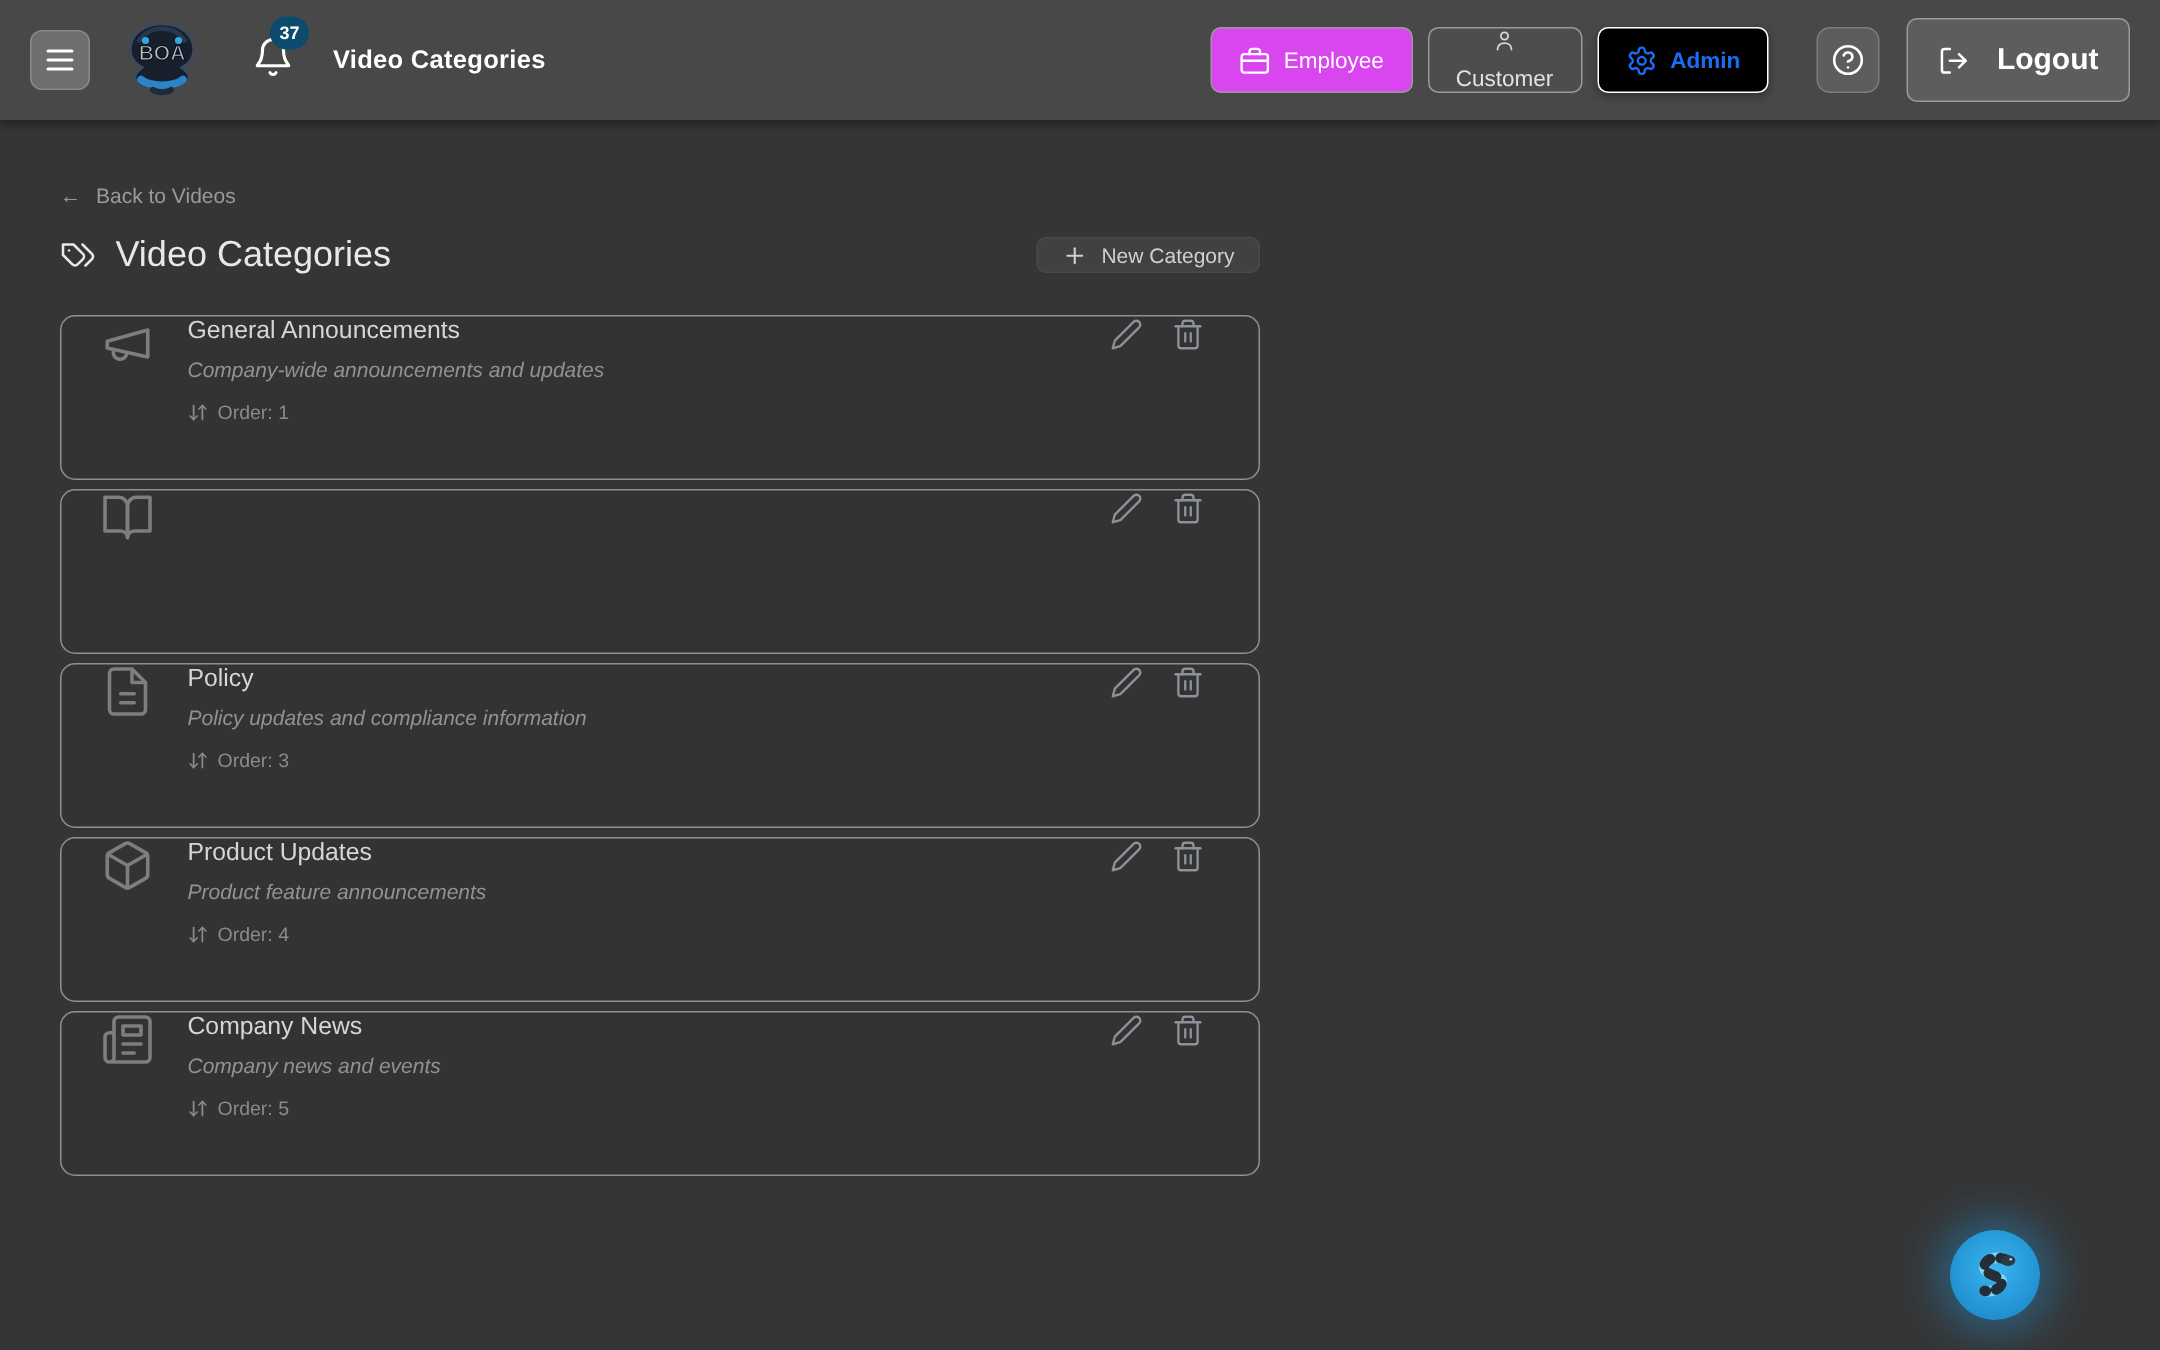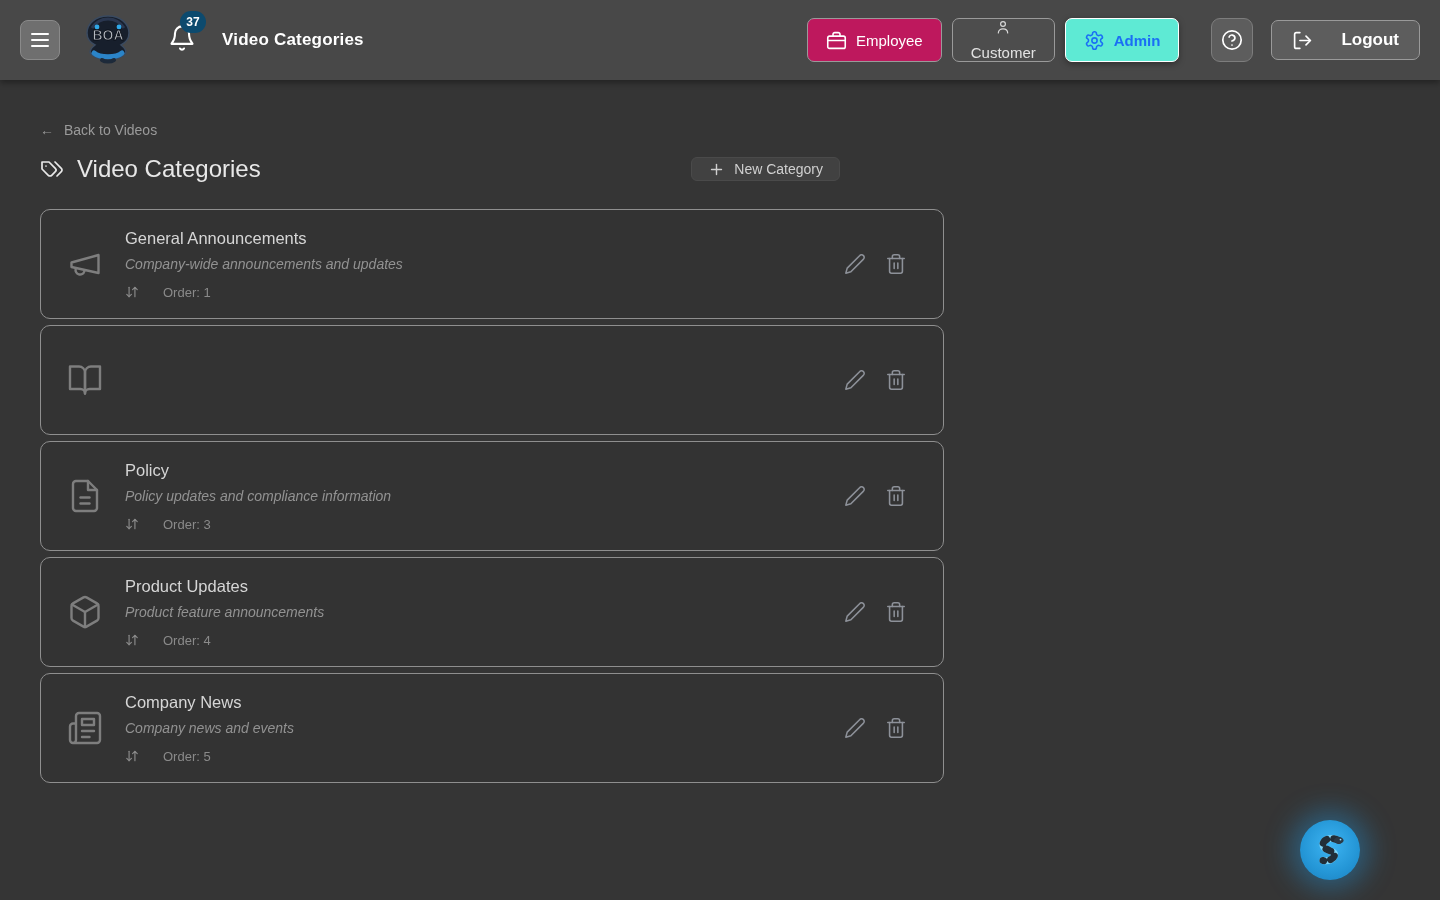--- a/index.html
+++ b/index.html
@@ -37,66 +37,66 @@
     border-radius:12px; display:flex; align-items:center; justify-content:center;
   }
   .app-title { margin-left:24px; font-size:17px; font-weight:bold; color:#ffffff; letter-spacing:.2px; }
 
   .right-cluster { margin-left:auto; display:flex; align-items:center; }
   .role-btn {
     height:44px; border-radius:7px; display:flex; align-items:center; gap:9px;
     padding:0 18px; font-size:15px; cursor:pointer;
     border:1px solid #9a9a9a; margin-left:10px;
   }
-  .role-btn.hl   { background:#be185d; color:#ffffff; }
+  .role-btn.hl   { background:#d946ef; color:#ffffff; }
   .role-btn.dim  { background:#4d4d4d; color:#e2e2e2;flex-direction:column; }
   .role-btn.active {
-    background:#5eead4; border:1px solid #ffffff; font-weight:bold;
+    background:#000000; border:1px solid #ffffff; font-weight:bold;
     box-shadow:0 2px 6px rgba(0,0,0,.35);
   }
   .role-btn.active span { color:#1a6ef5; }
   .help-btn {
     width:42px; height:44px; margin-left:32px; border-radius:9px;
     background:#5d5d5d; border:1px solid #7d7d7d;
     display:flex; align-items:center; justify-content:center; cursor:pointer;
   }
   .logout-btn {
-    height:40px; margin-left:18px; border-radius:7px;
+    height:56px; margin-left:18px; border-radius:7px;
     background:#5d5d5d; border:1px solid #9a9a9a;
-    display:flex; align-items:center; gap:28px; padding:0 20px;
-    color:#ffffff; font-size:17px; font-weight:bold; cursor:pointer;
+    display:flex; align-items:center; gap:18px; padding:0 20px;
+    color:#ffffff; font-size:20px; font-weight:bold; cursor:pointer;
   }
 
   
   .back-link {
     margin:42px 0 0 40px; display:inline-flex; align-items:center; gap:10px;
     color:#9a9a9a; font-size:14px; cursor:pointer; width:max-content;
   }
   .heading-row {
     width:800px; margin:16px 0 0 40px;
     display:flex; align-items:center; justify-content:space-between;
   }
   .page-title { display:flex; align-items:center; gap:13px; font-size:24px; color:#e8e8e8; }
   .new-cat-btn {
     height:24px; border-radius:6px; background:#414141; border:1px solid #4a4a4a;
     display:flex; align-items:center; gap:9px; padding:0 16px;
     color:#d0d0d0; font-size:14px; cursor:pointer;
   }
 
   .cards { margin:26px 0 0 40px; }
   .card {
-    width:904px; height:110px; margin-bottom:6px;
+    width:800px; height:110px; margin-bottom:6px;
     border:1px solid #8f8f8f; border-radius:10px; background:#333333;
-    display:flex; align-items:center;
+    display:flex; align-items:flex-start;
   }
   .card-icon { width:36px; height:36px; margin-left:26px; color:#7e7e7e; flex:none; }
   .card-body { margin-left:22px; display:flex; flex-direction:column; }
   .card-title { font-size:16.5px; color:#d6d6d6; }
   .card-desc  { font-size:14px; color:#929292; margin-top:8px;font-style:italic; }
-  .order-row  { display:flex; align-items:center; gap:24px; margin-top:13px; color:#8a8a8a; font-size:13px; }
+  .order-row  { display:flex; align-items:center; gap:6px; margin-top:13px; color:#8a8a8a; font-size:13px; }
   .card-actions { margin-left:auto; display:flex; align-items:center; gap:17px; padding-right:34px; }
   .act-btn { width:24px; height:24px; color:#8d9199; cursor:pointer; background:none; border:none; padding:0; }
 
   
   .fab {
     position:absolute; left:1300px; top:820px; width:60px; height:60px;
     border-radius:50%; border:none; cursor:pointer;
     background:radial-gradient(circle at 50% 42%, #3db4f2 0%, #2496d6 60%, #1b7fbd 100%);
     box-shadow:0 0 26px 10px rgba(35,150,220,.40);
     display:flex; align-items:center; justify-content:center;

